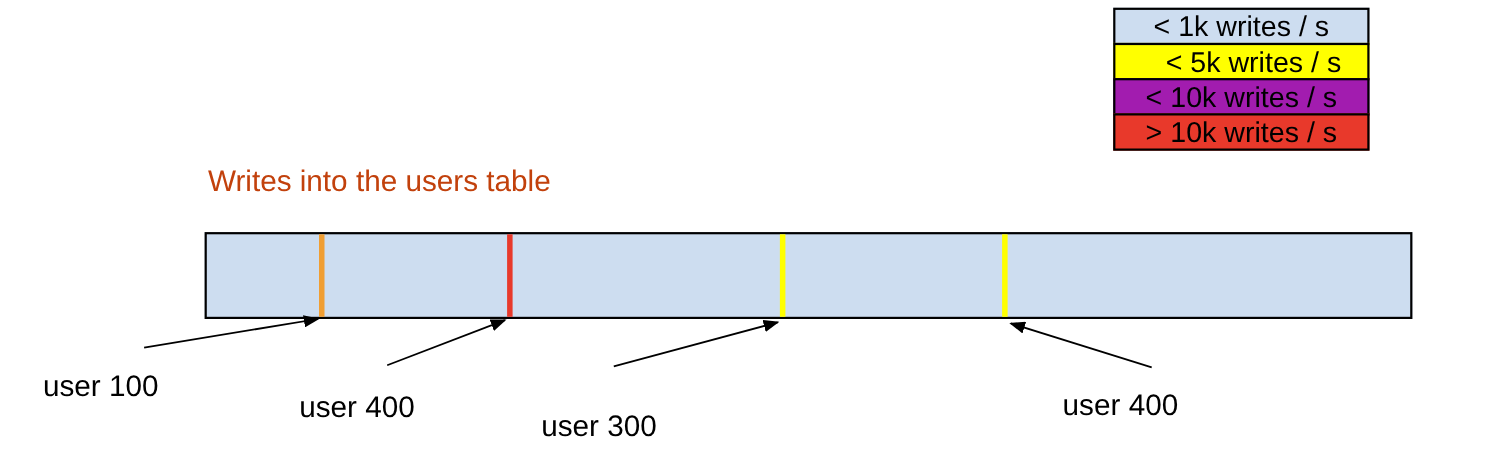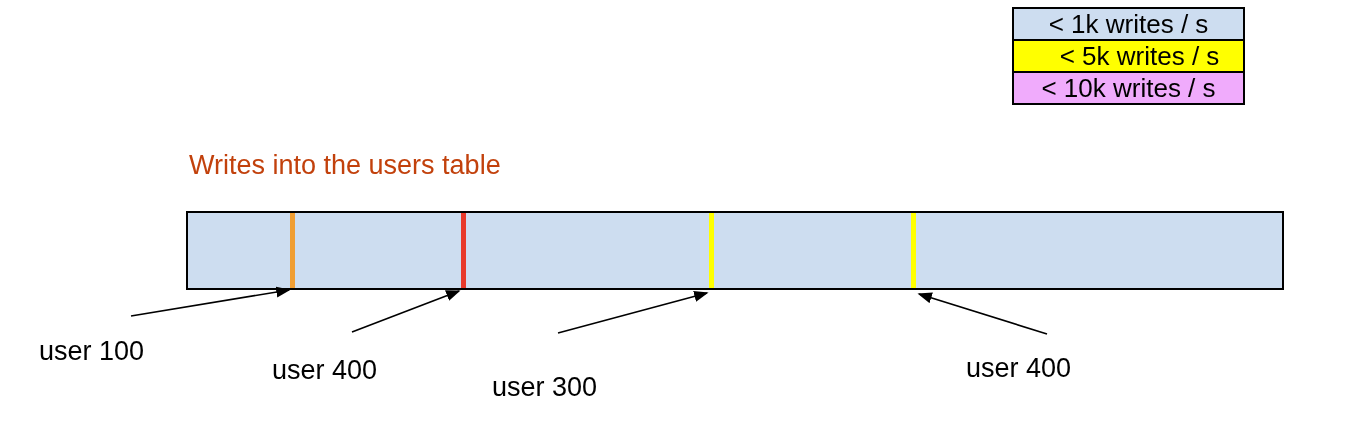--- a/index.html
+++ b/index.html
@@ -74,22 +74,25 @@
 
   <div class="title">Writes into the users table</div>
 
   <div class="legend">
     <div class="legend-row" style="background-color: rgb(205, 221, 240);">
       <span class="legend-label">&lt; 1k writes / s</span>
     </div>
     <div class="legend-row" style="background-color: rgb(255, 255, 0); padding-left: 22px;">
       <span class="legend-label">&lt; 5k writes / s</span>
     </div>
-    <div class="legend-row" style="background-color: #f0abfc;">
+    <div class="legend-row" style="background-color: #a21caf;">
       <span class="legend-label">&lt; 10k writes / s</span>
+    </div>
+    <div class="legend-row" style="background-color: rgb(232, 57, 43);">
+      <span class="legend-label">&gt; 10k writes / s</span>
     </div>
   </div>
 
   <div class="bar" style="background-color: rgb(205, 221, 240); left: 186px; top: 211px; width: 1098px; height: 79px;">
       <div class="marker" style="left: 101.5px; background-color: rgb(240, 158, 51);"></div>
       <div class="marker" style="left: 272.5px; background-color: rgb(232, 57, 43);"></div>
       <div class="marker" style="left: 520.5px; background-color: rgb(255, 255, 0);"></div>
       <div class="marker" style="left: 722.5px; background-color: rgb(255, 255, 0);"></div>
     </div>
 

